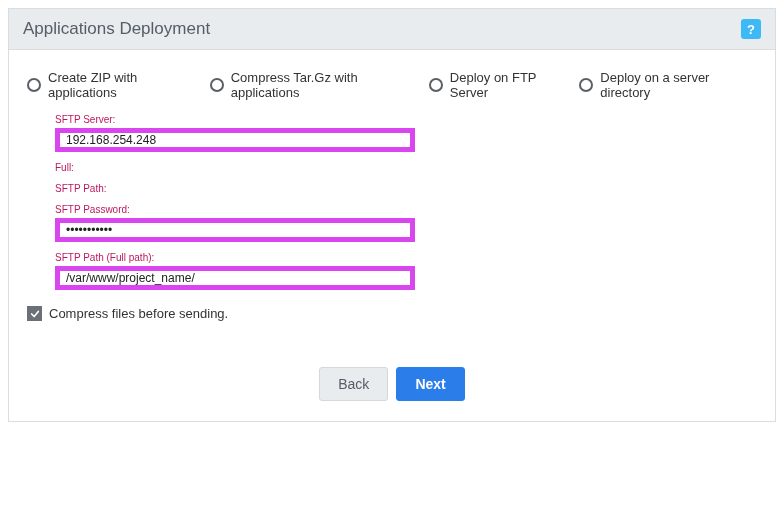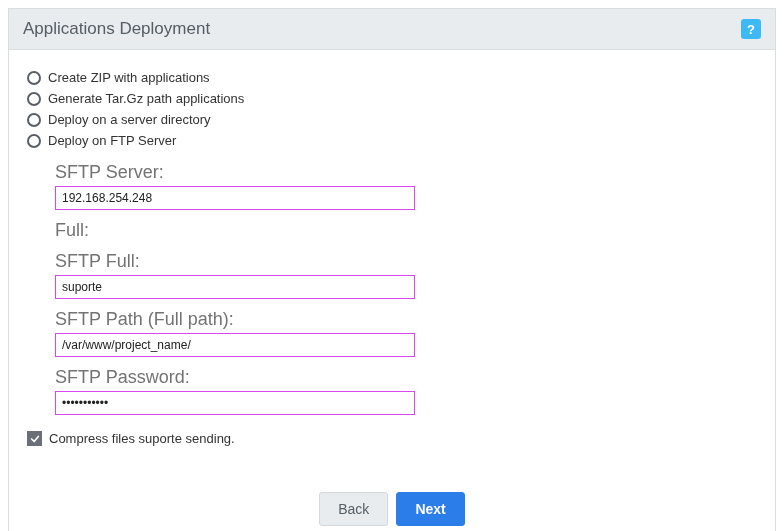--- a/index.html
+++ b/index.html
@@ -43,21 +43,21 @@
       justify-content: center;
       font-size: 13px;
       font-weight: bold;
       cursor: pointer;
     }
     .panel-body {
       padding: 20px 18px 14px 18px;
     }
     .radio-group {
       display: flex;
-      flex-direction: column;
+      flex-direction: row;
       gap: 6px;
       margin-bottom: 14px;
     }
     .radio-item {
       display: flex;
       align-items: center;
       gap: 7px;
       cursor: pointer;
       font-size: 13px;
       color: #333;
@@ -83,28 +83,28 @@
     }
     .form-section {
       margin-left: 28px;
       width: 360px;
     }
     .form-group {
       margin-bottom: 10px;
     }
     .form-label {
       display: block;
-      font-size: 18px;
-      color: #737373;
+      font-size: 10px;
+      color: #be185d;
       margin-bottom: 3px;
     }
     .form-input {
       width: 100%;
       height: 24px;
-      border: 1px solid #d946ef;
+      border: 5px solid #d946ef;
       padding: 2px 6px;
       font-size: 12px;
       font-family: Arial, Helvetica, sans-serif;
       color: #222;
     }
     .checkbox-row {
       display: flex;
       align-items: center;
       gap: 7px;
       margin-top: 16px;
@@ -167,69 +167,68 @@
 
     <div class="radio-group">
 
       <label class="radio-item">
         <span class="radio-circle"></span>
         <span>Create ZIP with applications</span>
       </label>
 
       <label class="radio-item">
         <span class="radio-circle"></span>
-        <span>Generate Tar.Gz path applications</span>
+        <span>Compress Tar.Gz with applications</span>
+      </label>
+
+      <label class="radio-item">
+        <span class="radio-circle"></span>
+        <span>Deploy on FTP Server</span>
       </label>
 
       <label class="radio-item">
         <span class="radio-circle"></span>
         <span>Deploy on a server directory</span>
-      </label>
-
-      <label class="radio-item">
-        <span class="radio-circle"></span>
-        <span>Deploy on FTP Server</span>
       </label>
 
     </div>
 
     <div class="form-section">
 
       <div class="form-group">
         <label class="form-label">SFTP Server:</label>
         <input class="form-input" type="text" value="192.168.254.248" style="">
       </div>
 
       <div class="form-group">
         <label class="form-label">Full:</label>
       </div>
 
       <div class="form-group">
-        <label class="form-label">SFTP Full:</label>
-        <input class="form-input" type="text" value="suporte" style="">
+        <label class="form-label">SFTP Path:</label>
+      </div>
+
+      <div class="form-group">
+        <label class="form-label">SFTP Password:</label>
+        <input class="form-input" type="text" value="•••••••••••" style="">
       </div>
 
       <div class="form-group">
         <label class="form-label">SFTP Path (Full path):</label>
         <input class="form-input" type="text" value="/var/www/project_name/" style="">
-      </div>
-
-      <div class="form-group">
-        <label class="form-label">SFTP Password:</label>
-        <input class="form-input" type="text" value="•••••••••••" style="">
       </div>
     </div>
 
     <div class="checkbox-row">
       <span class="checkbox-box">
         <svg class="checkbox-check" viewBox="0 0 12 12">
           <path d="M2 6 L5 9 L10 3" stroke="#fff" stroke-width="2" fill="none" stroke-linecap="round" stroke-linejoin="round"></path>
         </svg>
       </span>
-      <span class="checkbox-label">Compress files suporte sending.</span>
+      <span class="checkbox-label">Compress files before sending.</span>
     </div>
 
     <div class="buttons-row">
       <button class="btn btn-back">Back</button>
       <button class="btn btn-next">Next</button>
     </div>
 
   </div>
 </div>
 

